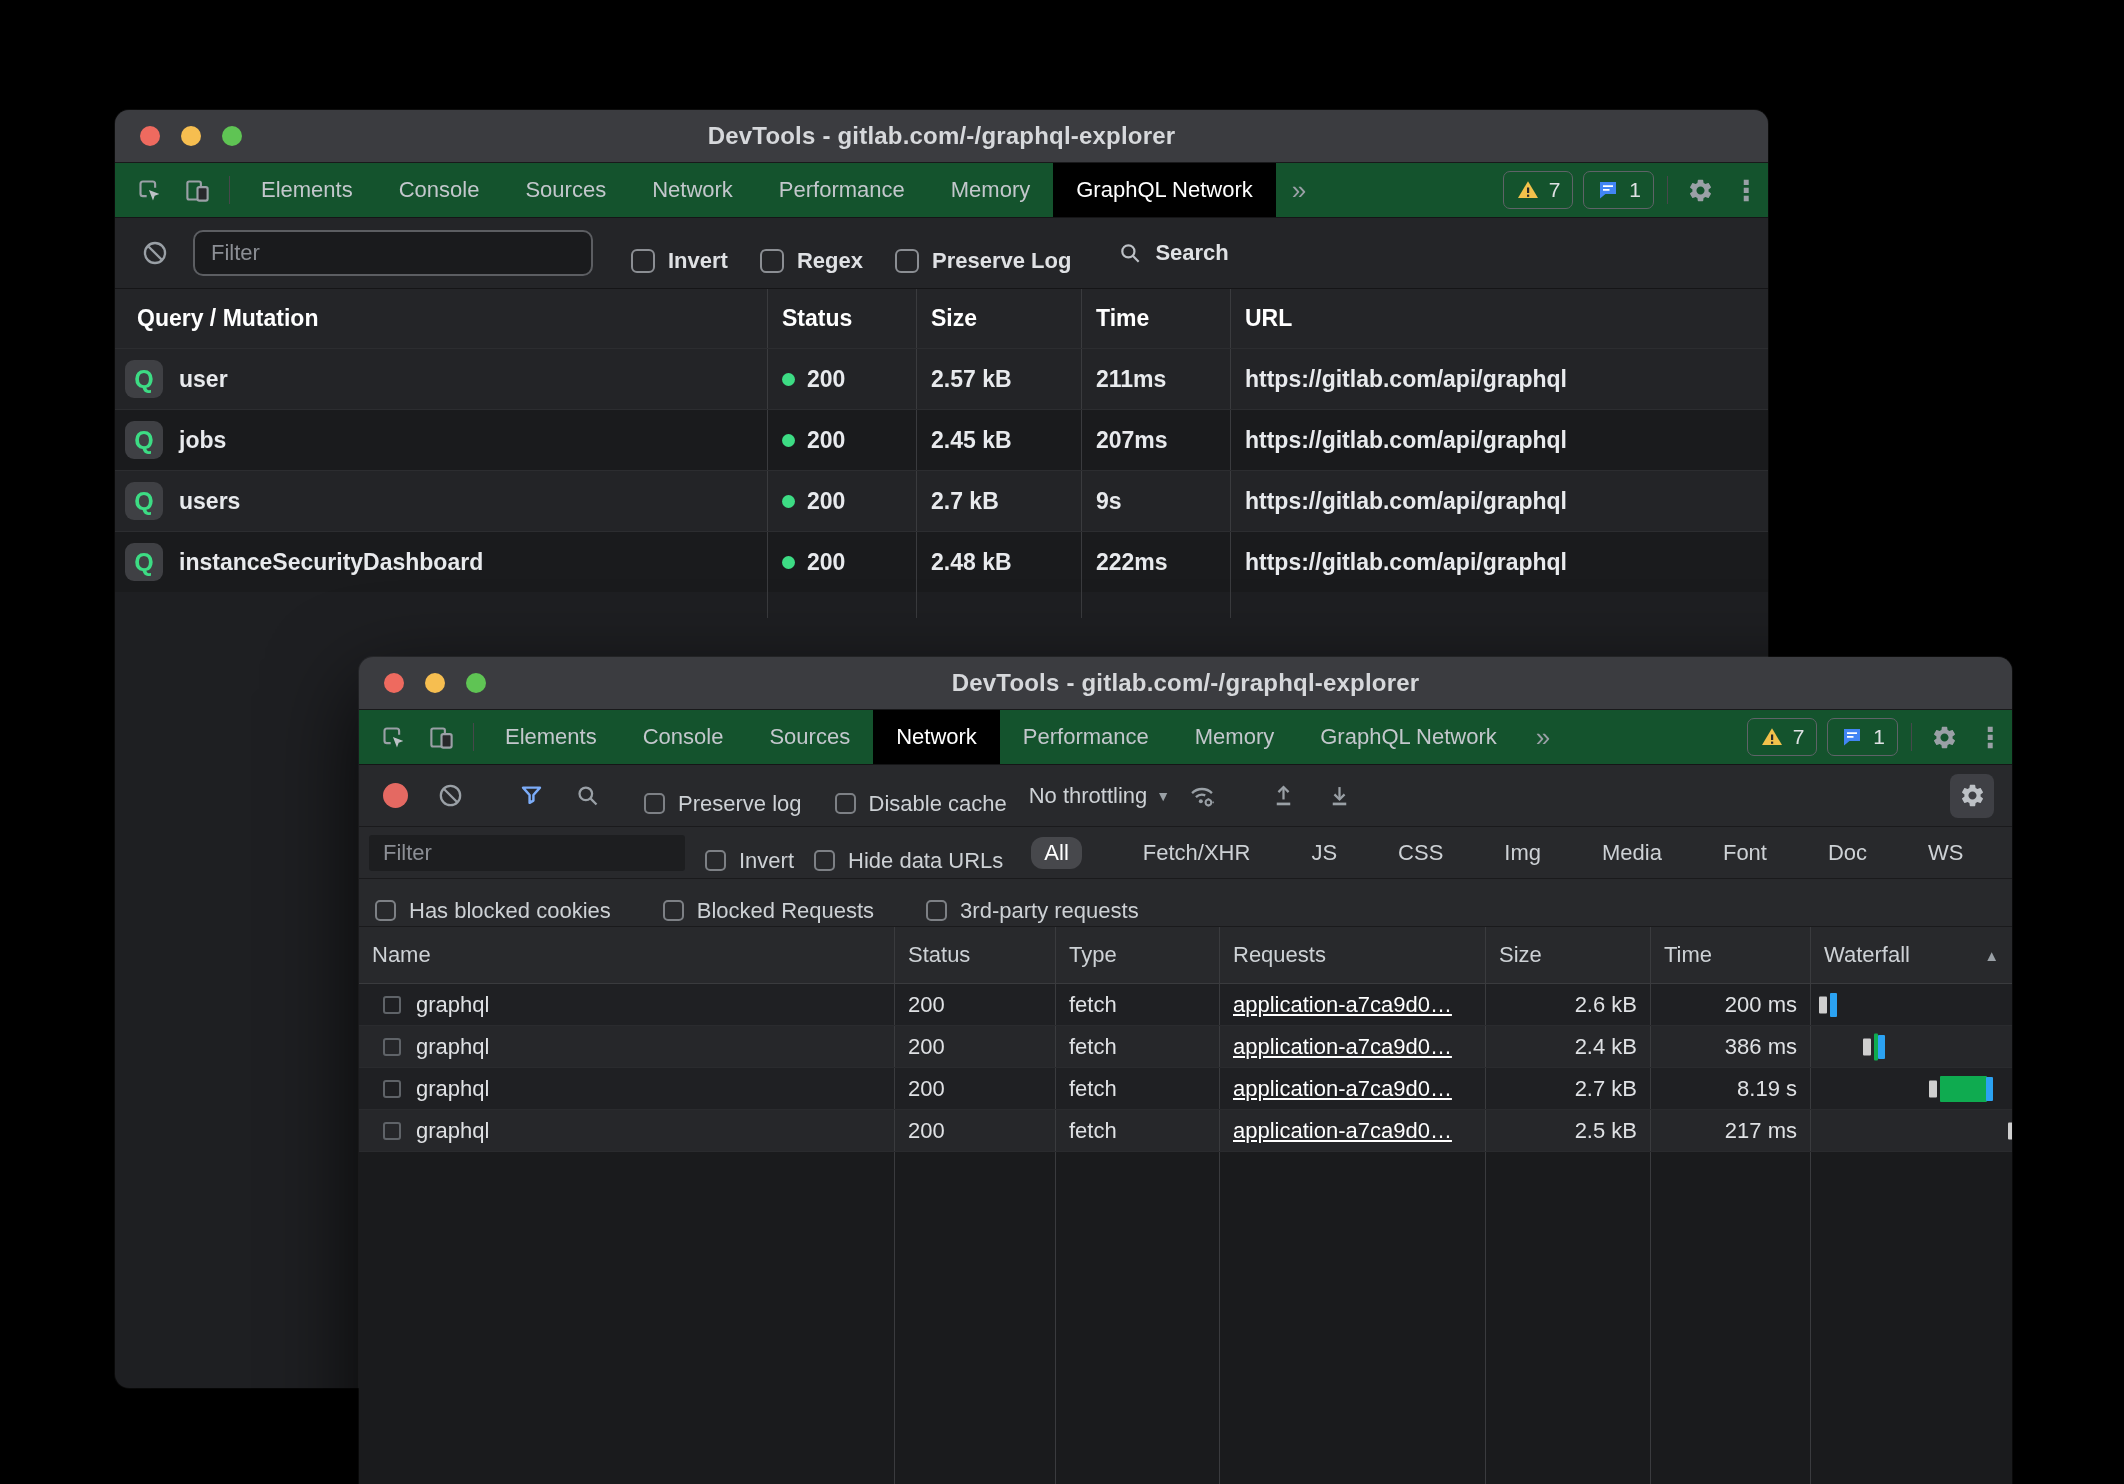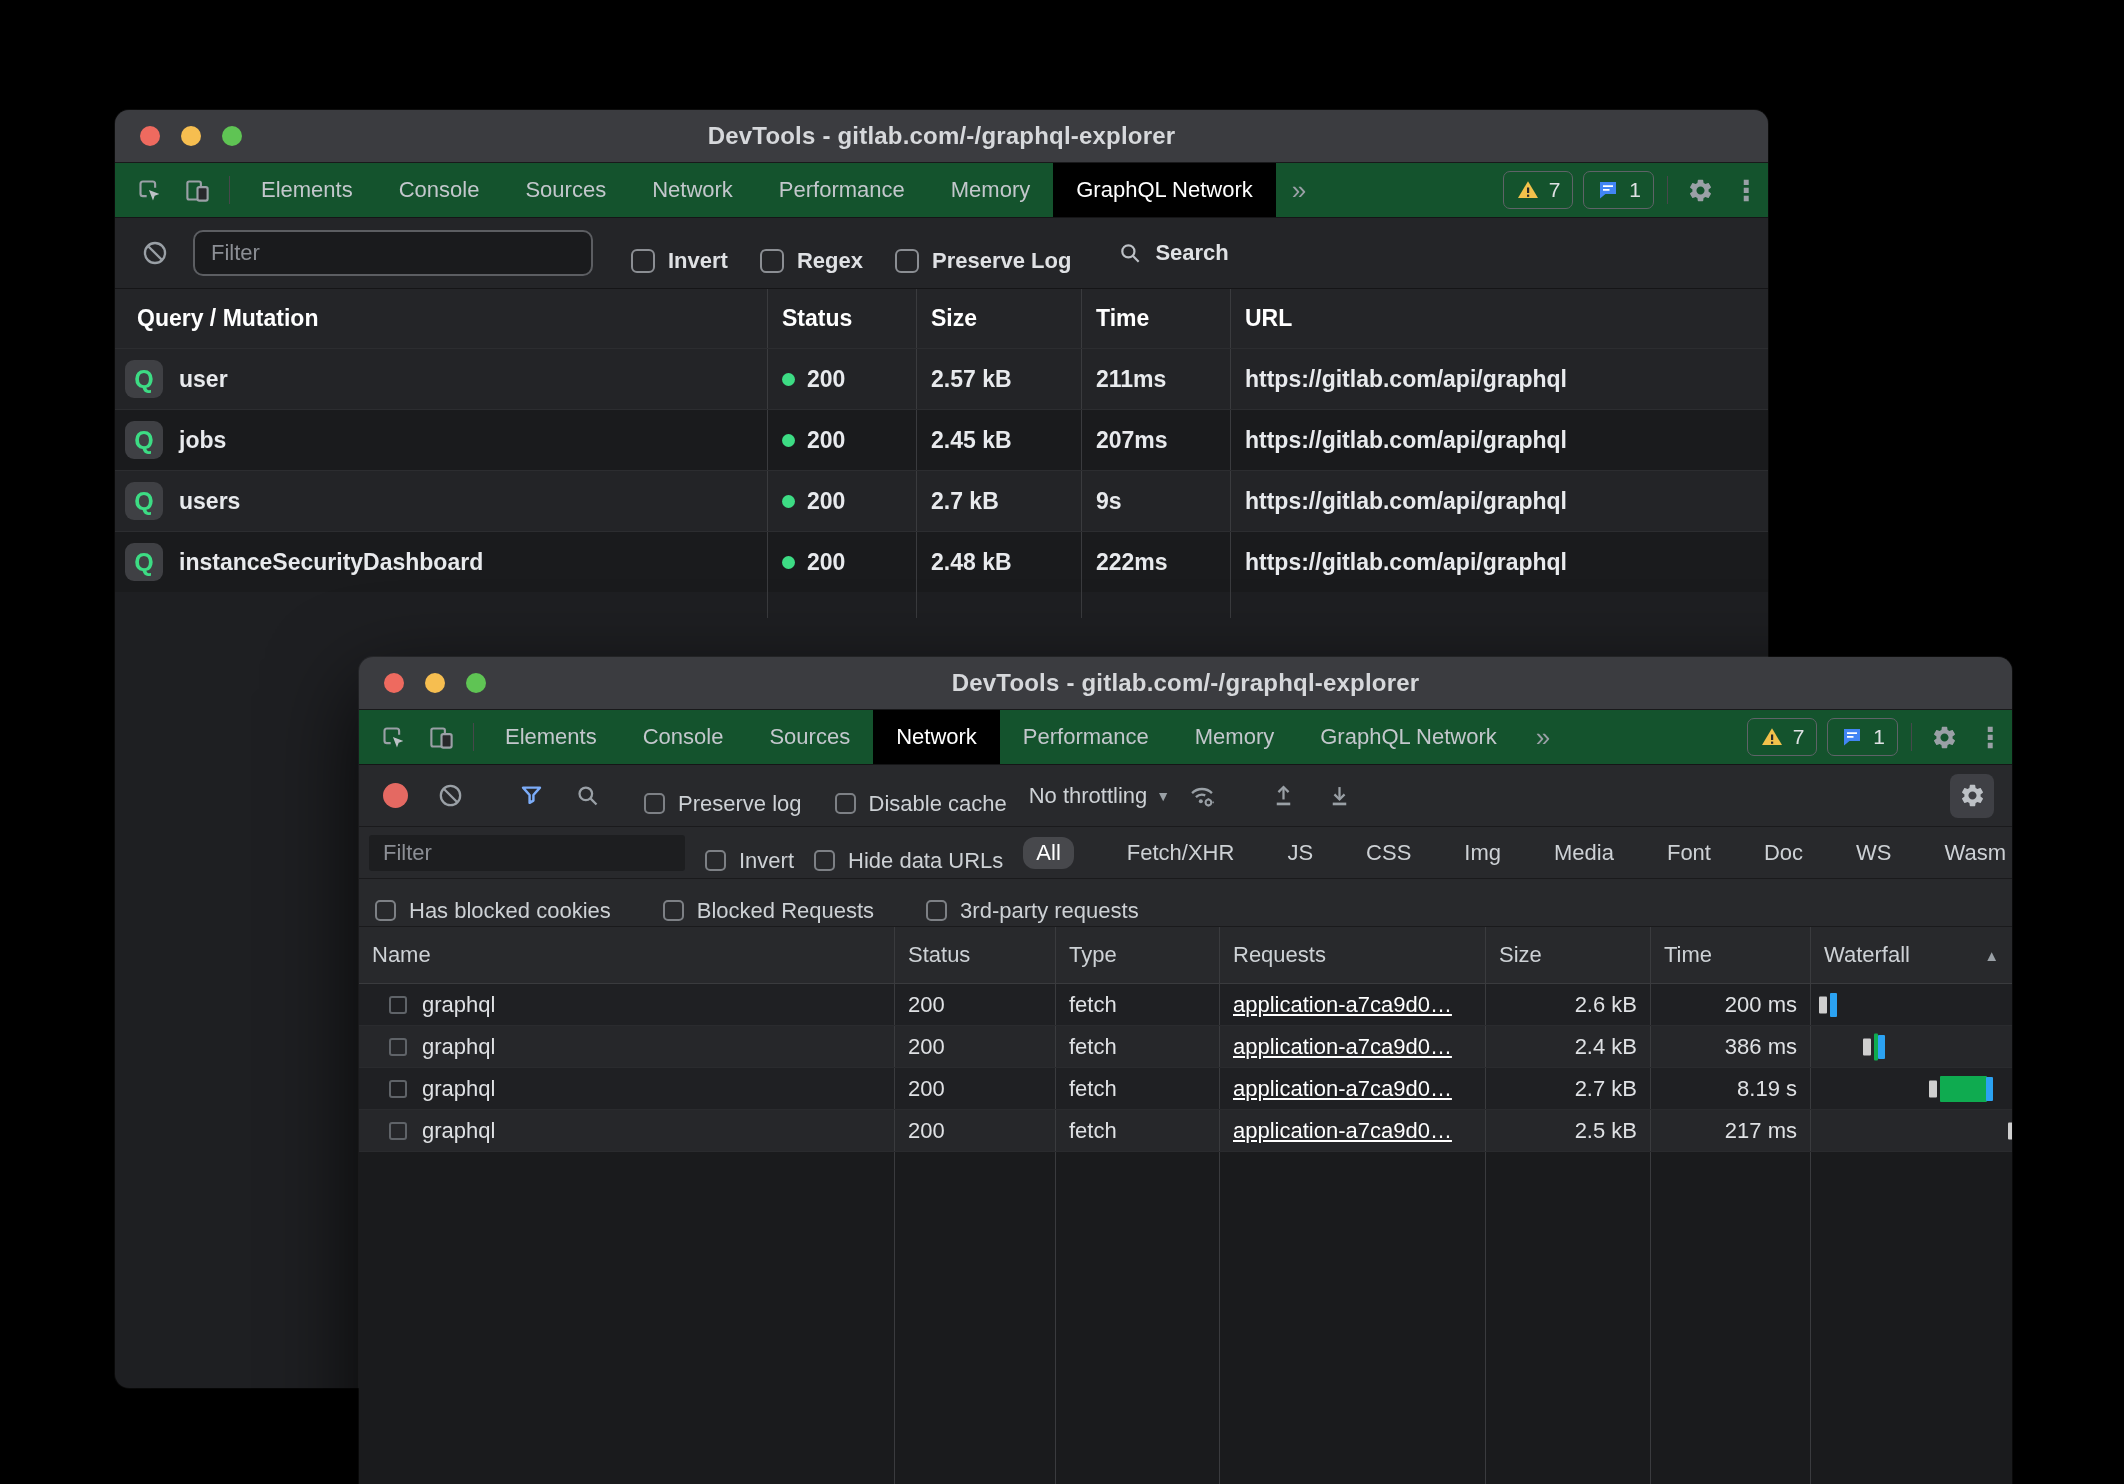--- a/index.html
+++ b/index.html
@@ -147,21 +147,21 @@
 
   .fw-filter { height:52px; flex:0 0 52px; padding:0 10px; gap:20px; }
   .fw-filter-input {
     width:325px; height:36px;
     background:#1d1e20; border:none; border-radius:3px;
     color:#e8eaed; font-size:22px; padding:0 14px;
     font-family:inherit; outline:none;
   }
   .fw-filter-input::placeholder { color:#8b8e94; }
   .fw-filter .cb { width:21px; height:21px; border-color:#7d8085; border-radius:5px; }
-  .chip { padding:3px 13px; border-radius:12px; cursor:pointer; white-space:nowrap; }
+  .chip { padding:3px 13px; border-radius:12px; cursor:pointer; white-space:nowrap;margin-left:8px; }
   .chip.selected { background:#47484c; color:#fff; }
   .chiplist { display:flex; align-items:center; gap:27px; }
 
   .fw-opts { height:48px; flex:0 0 48px; padding:0 16px; gap:52px; }
   .fw-opts .cb { width:21px; height:21px; border-color:#7d8085; border-radius:5px; }
 
   .fw-grid {
     display:grid;
     grid-template-columns:535px 161px 164px 266px 165px 160px 1fr;
   }
@@ -172,21 +172,21 @@
     overflow:hidden; white-space:nowrap;
   }
   .fw-grid .cell + .cell { border-left:1px solid #3a3b3e; }
   .fw-grid.header { height:57px; flex:0 0 57px; background:#28292c; border-bottom:1px solid #3a3b3e; }
   .fw-grid.header .cell { color:#cdd1d5; cursor:pointer; }
   .fw-grid.row { height:42px; flex:0 0 42px; border-bottom:1px solid #2a2b2e; cursor:pointer; }
   .fw-grid.row.odd  { background:#1f2023; }
   .fw-grid.row.even { background:#26272a; }
   .fw-grid.fill { flex:1; background:#1a1b1d; }
   .fw-grid .cell.r { justify-content:flex-end; }
-  .fw-grid .cell.namecell { gap:15px; padding-left:30px; }
+  .fw-grid .cell.namecell { gap:15px; padding-left:24px; }
   .rowcb { width:18px; height:18px; border:2px solid #5f6368; border-radius:3px; flex:0 0 auto; }
   .initiator { text-decoration:underline; color:#ffffff; cursor:pointer; overflow:hidden; text-overflow:ellipsis; }
   .sort { margin-left:auto; font-size:15px; color:#9aa0a6; }
 
   .wf { position:relative; padding:0 !important; }
   .wf i { position:absolute; top:50%; transform:translateY(-50%); border-radius:1px; }
   .wf .tick { width:8px; height:17px; background:#cfcfcf; }
   .wf .blue { width:7px; height:24px; background:#2ba2f2; }
   .wf .green{ background:#0fab50; }
   .w1 .tick { left:8px; }   .w1 .blue { left:19px; }

